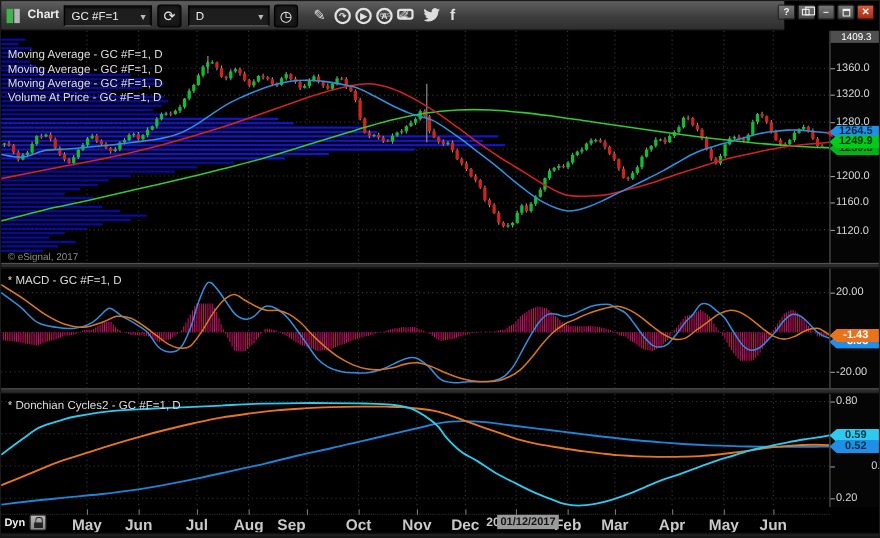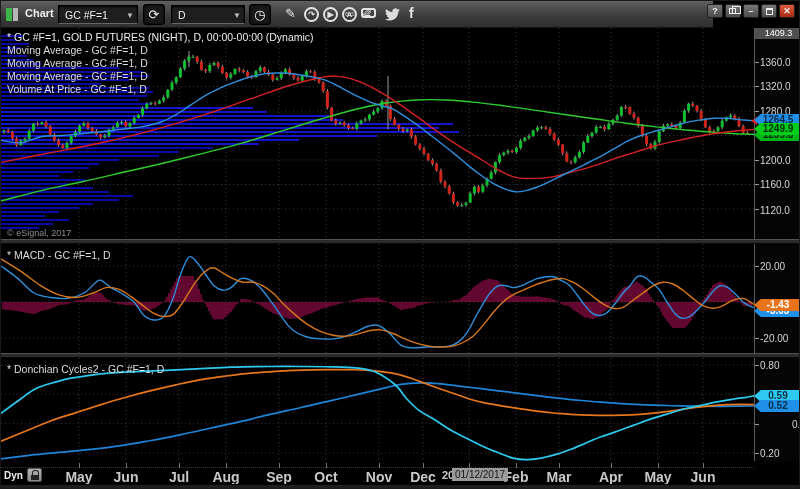--- a/index.html
+++ b/index.html
@@ -50,21 +50,21 @@
   .legend-title{position:absolute;left:6px;top:3px;color:#ececec;font-size:10.5px;z-index:5;white-space:nowrap;}
   .legend-item{position:absolute;left:6px;color:#dcdcdc;font-size:10.5px;z-index:5;white-space:nowrap;}
   .copyright{position:absolute;left:6px;top:200px;color:#8c8c8c;font-size:9px;z-index:5;}
   .panel-label{position:absolute;left:6px;color:#dcdcdc;font-size:10.5px;z-index:5;}
   
   #tickstrip{position:absolute;left:0;top:433px;width:753px;height:7px;border-bottom:1px dotted #333;}
   .mtick{position:absolute;top:2px;width:1px;height:5px;background:#777;}
   #months{position:absolute;left:0;top:440px;width:800px;height:16px;}
   .mlab{position:absolute;top:1px;color:#c9c9c9;font-size:14px;font-weight:bold;transform:translateX(-50%);}
   .yearlab{position:absolute;top:1px;color:#c9c9c9;font-size:11px;font-weight:bold;z-index:1;}
-  .datebox{position:absolute;top:0;background:#9a9a9a;color:#151515;font-size:10px;font-weight:normal;
+  .datebox{position:absolute;top:0;background:#9a9a9a;color:#151515;font-size:10px;font-weight:bold;
     padding:1px 3px;z-index:2;}
   #dyn{position:absolute;left:3px;top:440px;color:#f0f0f0;font-size:10px;font-weight:bold;z-index:3;display:flex;align-items:center;}
   .lockbtn{position:relative;margin-left:4px;width:15px;height:14px;background:linear-gradient(#b5b5b5,#8a8a8a);
     border:1px solid #555;border-radius:2px;}
   .lockbtn:before{content:"";position:absolute;left:4px;top:1px;width:5px;height:5px;
     border:1.5px solid #222;border-bottom:none;border-radius:3px 3px 0 0;}
   .lockbtn:after{content:"";position:absolute;left:3px;top:6px;width:8px;height:5px;background:#222;}
   #bottomedge{position:absolute;left:0;top:456px;width:800px;height:6px;background:#1e1e1e;border-top:1px solid #000;}
 </style>
 </head>
@@ -968,21 +968,20 @@
         <line x1="515" y1="0" x2="515" y2="103" stroke="#3a3a3a" stroke-width="1" stroke-dasharray="1 3"></line>
         <line x1="558" y1="0" x2="558" y2="103" stroke="#3a3a3a" stroke-width="1" stroke-dasharray="1 3"></line>
         <line x1="610" y1="0" x2="610" y2="103" stroke="#3a3a3a" stroke-width="1" stroke-dasharray="1 3"></line>
         <line x1="657" y1="0" x2="657" y2="103" stroke="#3a3a3a" stroke-width="1" stroke-dasharray="1 3"></line>
         <line x1="702" y1="0" x2="702" y2="103" stroke="#3a3a3a" stroke-width="1" stroke-dasharray="1 3"></line>
         <path d="M0,100.8C5.0,100.2 20.0,98.3 30,97.2C40.0,96.1 50.0,95.2 60,94.2C70.0,93.2 80.0,92.4 90,91.3C100.0,90.2 110.0,89.1 120,87.6C130.0,86.2 140.0,84.3 150,82.5C160.0,80.7 170.0,78.7 180,76.6C190.0,74.6 200.0,72.2 210,70.0C220.0,67.8 230.0,65.8 240,63.4C250.0,61.1 260.0,58.4 270,56.1C280.0,53.8 290.0,51.8 300,49.5C310.0,47.3 320.0,44.9 330,42.6C340.0,40.3 350.8,37.7 360,35.6C369.2,33.4 378.3,31.3 385,29.7C391.7,28.2 394.2,27.2 400,26.4C405.8,25.5 413.3,25.0 420,24.9C426.7,24.8 433.3,25.2 440,25.8C446.7,26.3 453.3,27.4 460,28.3C466.7,29.1 473.3,29.9 480,30.7C486.7,31.6 493.3,32.3 500,33.1C506.7,33.9 513.3,34.8 520,35.6C526.7,36.4 533.3,37.3 540,38.1C546.7,38.9 553.3,39.7 560,40.4C566.7,41.2 573.3,41.9 580,42.5C586.7,43.1 593.3,43.6 600,44.1C606.7,44.6 613.3,45.1 620,45.6C626.7,46.0 633.3,46.3 640,46.6C646.7,46.9 653.3,47.1 660,47.3C666.7,47.5 673.3,47.8 680,47.9C686.7,48.0 693.3,48.1 700,48.2C706.7,48.3 714.2,48.3 720,48.3C725.8,48.3 730.8,48.2 735,48.2C739.2,48.1 742.0,48.1 745,48.0C748.0,48.0 751.7,48.0 753,48.0" fill="none" stroke="#1e84d8" stroke-width="1.7"></path>
         <path d="M0,83.2C4.2,81.5 16.7,76.4 25,73.0C33.3,69.5 41.7,65.8 50,62.7C58.3,59.7 66.7,57.3 75,54.6C83.3,52.0 91.7,49.1 100,46.6C108.3,44.0 116.7,41.6 125,39.3C133.3,36.9 141.7,34.7 150,32.7C158.3,30.6 166.7,28.6 175,26.8C183.3,25.0 191.7,23.1 200,21.7C208.3,20.2 216.7,19.1 225,18.0C233.3,16.9 241.7,15.8 250,15.1C258.3,14.3 266.7,13.8 275,13.3C283.3,12.8 291.7,12.4 300,12.1C308.3,11.9 316.7,11.8 325,11.7C333.3,11.6 343.3,11.6 350,11.7C356.7,11.8 360.0,11.8 365,12.1C370.0,12.4 375.0,13.0 380,13.6C385.0,14.2 390.0,14.7 395,15.8C400.0,16.9 405.0,18.5 410,20.2C415.0,21.9 420.0,23.9 425,25.8C430.0,27.6 435.0,29.4 440,31.2C445.0,32.9 450.0,34.6 455,36.3C460.0,38.0 465.0,40.0 470,41.5C475.0,42.9 480.0,44.1 485,45.1C490.0,46.2 495.0,46.9 500,47.8C505.0,48.6 510.0,49.5 515,50.2C520.0,51.0 525.0,51.8 530,52.4C535.0,53.1 540.0,53.7 545,54.2C550.0,54.7 555.0,55.3 560,55.7C565.0,56.1 570.0,56.3 575,56.6C580.0,56.8 585.0,57.0 590,57.1C595.0,57.3 600.0,57.3 605,57.3C610.0,57.3 615.0,57.3 620,57.1C625.0,57.0 630.0,56.8 635,56.6C640.0,56.3 645.0,55.9 650,55.4C655.0,54.9 660.0,54.3 665,53.6C670.0,53.0 675.0,52.3 680,51.6C685.0,50.9 690.0,50.0 695,49.4C700.0,48.7 705.0,48.2 710,47.8C715.0,47.3 720.0,46.8 725,46.6C730.0,46.3 735.3,46.3 740,46.3C744.7,46.3 750.8,46.5 753,46.6" fill="none" stroke="#e8761c" stroke-width="1.7"></path>
         <path d="M0,55.4C3.3,52.9 14.2,44.9 20,40.7C25.8,36.6 29.2,33.3 35,30.5C40.8,27.6 49.2,25.6 55,23.9C60.8,22.1 62.5,21.5 70,20.2C77.5,18.9 89.2,16.9 100,15.8C110.8,14.7 123.3,14.2 135,13.6C146.7,13.0 159.2,12.6 170,12.1C180.8,11.6 190.0,11.2 200,10.7C210.0,10.2 218.3,9.6 230,9.2C241.7,8.8 258.3,8.6 270,8.5C281.7,8.3 290.0,8.4 300,8.5C310.0,8.5 320.8,8.5 330,8.8C339.2,9.0 347.5,9.0 355,9.9C362.5,10.9 368.3,11.4 375,14.3C381.7,17.3 390.0,23.2 395,27.5C400.0,31.8 401.2,35.8 405,40.0C408.8,44.1 413.3,48.9 418,52.4C422.7,56.0 427.7,57.9 433,61.2C438.3,64.5 444.3,68.9 450,72.2C455.7,75.5 461.2,78.1 467,81.0C472.8,84.0 479.5,87.4 485,89.8C490.5,92.3 495.5,94.0 500,95.7C504.5,97.4 507.8,99.1 512,100.1C516.2,101.1 520.3,101.6 525,101.6C529.7,101.6 535.0,100.9 540,100.1C545.0,99.2 550.0,97.9 555,96.4C560.0,95.0 565.0,93.2 570,91.3C575.0,89.4 580.0,87.1 585,85.0C590.0,82.9 594.7,80.8 600,78.8C605.3,76.8 611.5,74.9 617,73.0C622.5,71.0 627.5,69.1 633,67.1C638.5,65.1 644.5,62.8 650,60.9C655.5,59.1 660.5,57.8 666,56.1C671.5,54.4 677.3,52.4 683,51.0C688.7,49.5 694.5,48.5 700,47.3C705.5,46.1 710.5,45.0 716,43.9C721.5,42.9 728.2,41.8 733,41.0C737.8,40.2 741.7,39.8 745,39.3C748.3,38.7 751.7,38.0 753,37.8" fill="none" stroke="#2ec9ef" stroke-width="1.7"></path>
       </svg>
 
-    <div class="legend-title">* GC #F=1, GOLD FUTURES (NIGHT), D, 00:00-00:00 (Dynamic)</div>
     <div id="legend-items">
         <div class="legend-item" style="top: 16px;">Moving Average - GC #F=1, D</div>
         <div class="legend-item" style="top: 29px;">Moving Average - GC #F=1, D</div>
         <div class="legend-item" style="top: 42px;">Moving Average - GC #F=1, D</div>
         <div class="legend-item" style="top: 55px;">Volume At Price - GC #F=1, D</div>
       </div>
     <div class="copyright">© eSignal, 2017</div>
     <div class="panel-label" style="top:221px;">* MACD - GC #F=1, D</div>
     <div class="panel-label" style="top:335px;">* Donchian Cycles2 - GC #F=1, D</div>
 
@@ -1038,21 +1037,21 @@
         <span class="mtick" style="left: 657px;"></span>
         <span class="mtick" style="left: 702px;"></span>
       </div>
     <div id="months">
       <span class="yearlab" style="left: 441px;">2017</span>
       <span class="datebox" style="left: 451px;">01/12/2017</span>
     <span class="mlab" style="left: 78px;">May</span>
         <span class="mlab" style="left: 125px;">Jun</span>
         <span class="mlab" style="left: 178px;">Jul</span>
         <span class="mlab" style="left: 225px;">Aug</span>
-        <span class="mlab" style="left: 278px;">Sep</span>
+        <span class="mlab" style="left: 264px;">Sep</span>
         <span class="mlab" style="left: 325px;">Oct</span>
         <span class="mlab" style="left: 378px;">Nov</span>
         <span class="mlab" style="left: 422px;">Dec</span>
         <span class="mlab" style="left: 515px;">Feb</span>
         <span class="mlab" style="left: 558px;">Mar</span>
         <span class="mlab" style="left: 610px;">Apr</span>
         <span class="mlab" style="left: 657px;">May</span>
         <span class="mlab" style="left: 702px;">Jun</span>
       </div>
     <div id="dyn">

